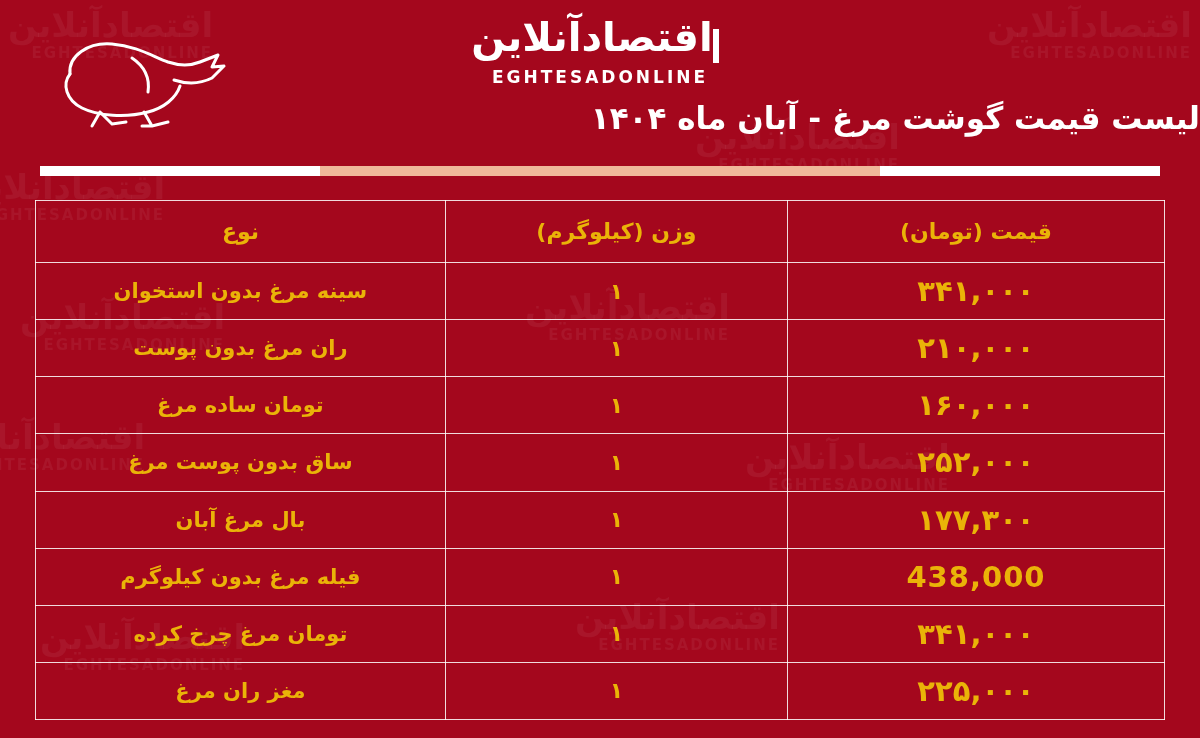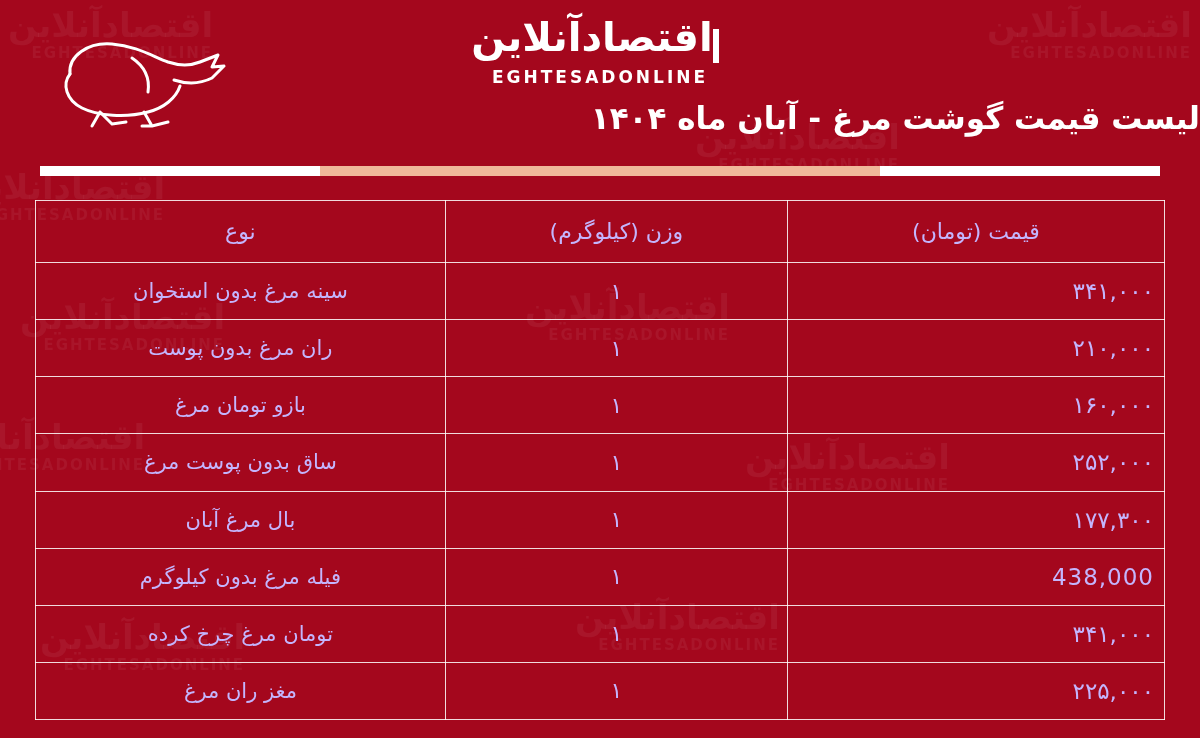--- a/index.html
+++ b/index.html
@@ -130,37 +130,37 @@
     bottom: 18px;
   }
   table {
     width: 100%;
     height: 100%;
     border-collapse: collapse;
     table-layout: fixed;
   }
   th, td {
     border: 1px solid rgba(255,255,255,0.85);
-    color: #c4b5fd;
+    color: #eab308;
     text-align: center;
-    font-weight: normal;
+    font-weight: bold;
     font-size: 21px;
     padding: 6px 10px;
     height: 56px;
   }
   thead th {
     font-size: 22px;
     height: 62px;
   }
   
   col.c-price { width: 33.4%; }
   col.c-weight { width: 30.3%; }
   col.c-type  { width: 36.3%; }
 
-  td.price { font-size: 23px; letter-spacing: 1px; text-align: right; }
+  td.price { font-size: 29px; letter-spacing: 1px; }
   td.weight { font-size: 22px; }
   td.type { font-size: 21px; text-align: center; }
 </style>
 </head>
 <body>
 
 <div class="watermark-layer">
   <div class="wm" style="top:8px;  right:8px;">
       <span class="fa">اقتصادآنلاین</span>
       <span class="en">EGHTESADONLINE</span>
@@ -256,21 +256,21 @@
           <td class="type">سینه مرغ بدون استخوان</td>
         </tr>
         <tr>
           <td class="price">۲۱۰,۰۰۰</td>
           <td class="weight">۱</td>
           <td class="type">ران مرغ بدون پوست</td>
         </tr>
         <tr>
           <td class="price">۱۶۰,۰۰۰</td>
           <td class="weight">۱</td>
-          <td class="type">بازو تومان مرغ</td>
+          <td class="type">تومان ساده مرغ</td>
         </tr>
         <tr>
           <td class="price">۲۵۲,۰۰۰</td>
           <td class="weight">۱</td>
           <td class="type">ساق بدون پوست مرغ</td>
         </tr>
         <tr>
           <td class="price">۱۷۷,۳۰۰</td>
           <td class="weight">۱</td>
           <td class="type">بال مرغ آبان</td>

